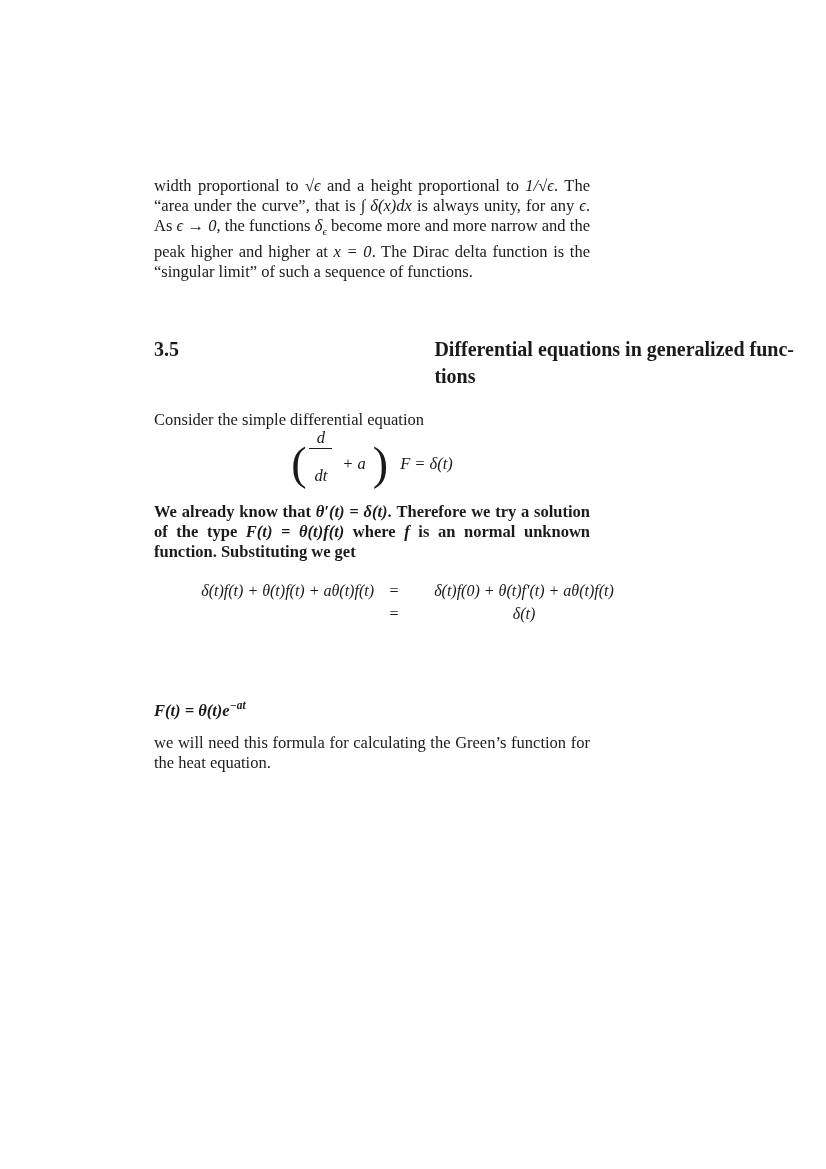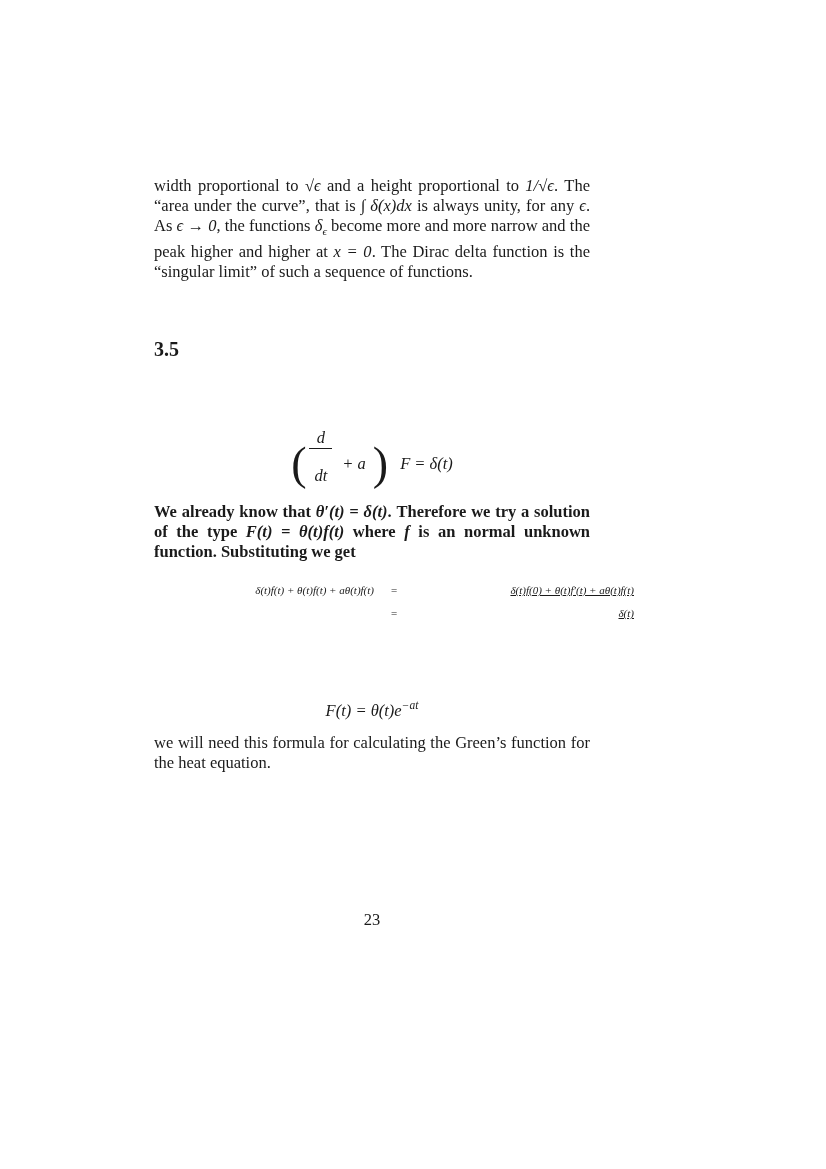--- a/index.html
+++ b/index.html
@@ -39,48 +39,51 @@
     text-align:center;margin:0 3px;
   }
   .frac .fnum{padding:0 5px;border-bottom:1.2px solid #1a1a1a;line-height:21px;}
   .frac .fden{padding:16px 5px;line-height:21px;}
   .plus{margin:0 7px;}
   .eqtail{margin-left:12px;}
   
   .eqnarray{
     position:absolute;left:154px;top:579px;width:480px;
     display:grid;grid-template-columns:220px 40px auto;
-    font-size:11px;line-height:23px;
+    font-size:16px;line-height:23px;
   }
   .lhs{text-align:right;white-space:nowrap;}
   .rel{text-align:center;font-style:normal;}
-  .rhs{text-align:right;white-space:nowrap;text-decoration:underline;}
+  .rhs{text-align:center;white-space:nowrap;}
   
   .eq-sol{
     position:absolute;left:154px;top:694px;width:436px;
-    text-align:center;font-size:16.5px;line-height:22px;
+    font-size:16.5px;line-height:22px;font-weight:bold;
   }
   .eq-sol sup{font-size:11.5px;}
   
   .pageno{
     position:absolute;left:154px;top:910px;width:436px;
     text-align:center;font-size:16.5px;
   }
 </style>
 </head>
 <body>
 
 <div class="page">
 
   <p class="para" id="p-intro"><span>width proportional to </span><span class="m">√ϵ</span><span> and a height proportional to </span><span class="m">1/√ϵ</span><span>. The “area under the curve”, that is </span><span class="m">∫ δ(x)dx</span><span> is always unity, for any </span><span class="m">ϵ</span><span>. As </span><span class="m">ϵ → 0</span><span>, the functions </span><span class="m">δ</span><sub class="m">ϵ</sub><span> become more and more narrow and the peak higher and higher at </span><span class="m">x = 0</span><span>. The Dirac delta function is the “singular limit” of such a sequence of functions.</span></p>
 
   <div class="heading">
     <span class="hnum">3.5</span>
+    <span class="htitle">Differential equations in generalized func-
+tions</span>
   </div>
 
+  <p class="para" id="p-consider">Consider the simple differential equation</p>
 
   <div class="eq-diff">
     <span class="bigparen">(</span>
     <span class="frac">
       <span class="fnum m">d</span>
       <span class="fden m">dt</span>
     </span>
     <span class="plus m">+ a</span>
     <span class="bigparen">)</span>
     <span class="eqtail m">F = δ(t)</span>
@@ -97,15 +100,14 @@
     <span class="rhs m">δ(t)</span>
   </div>
 
 
   <div class="eq-sol">
     <span class="m">F(t) = θ(t)e</span><sup class="m">−at</sup>
   </div>
 
   <p class="para" id="p-green">we will need this formula for calculating the Green’s function for the heat equation.</p>
 
-  <div class="pageno">23</div>
 
 </div>
 
 </body></html>

